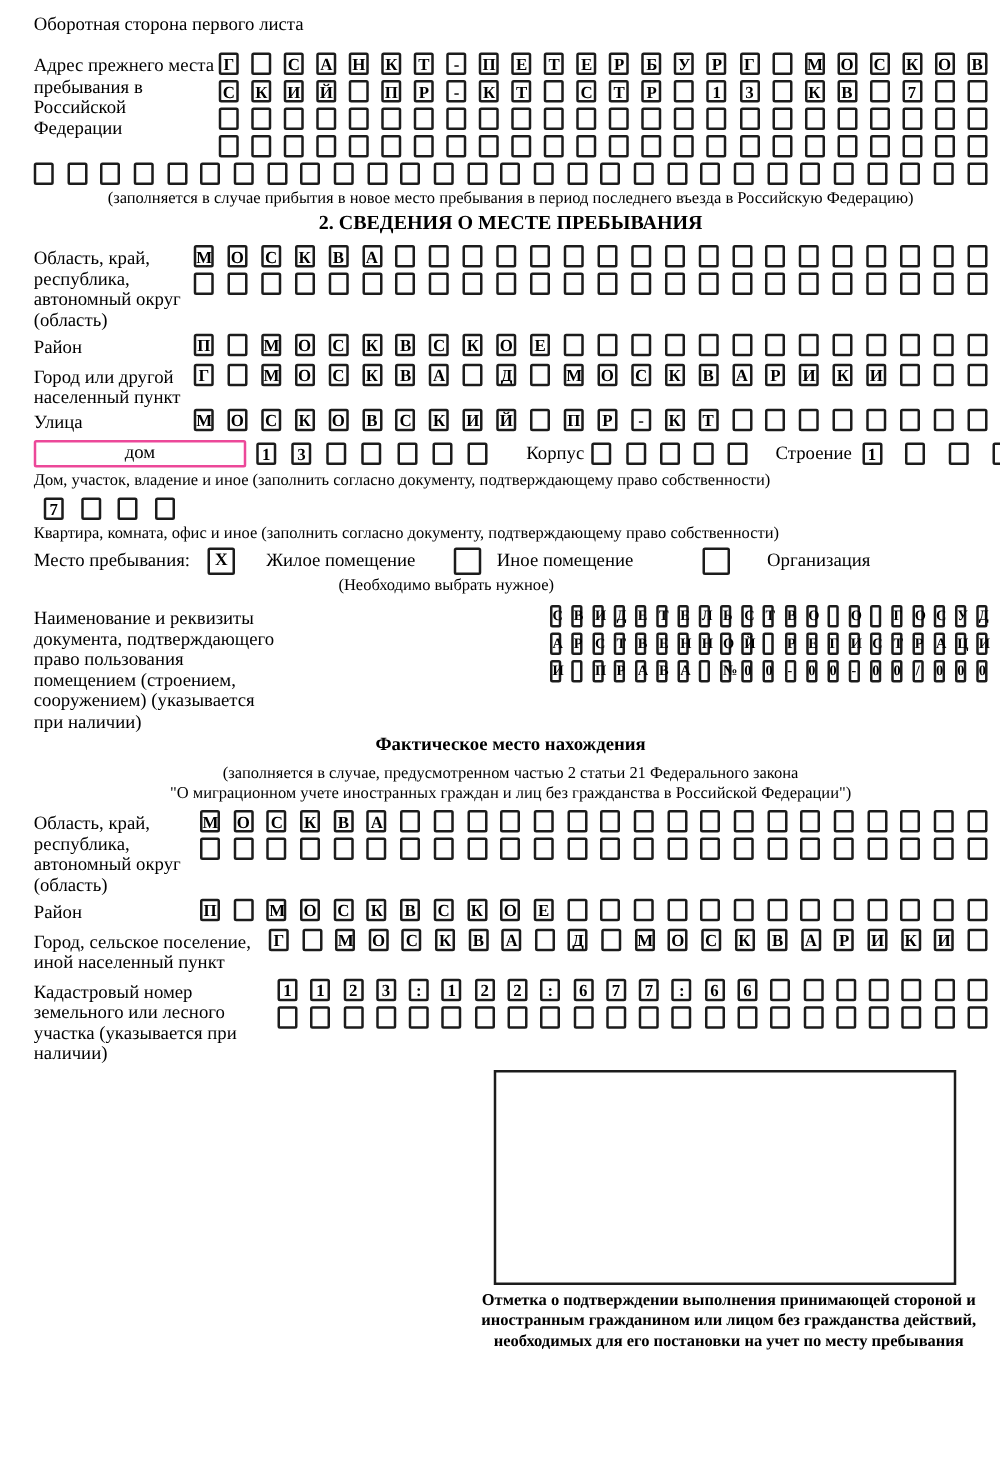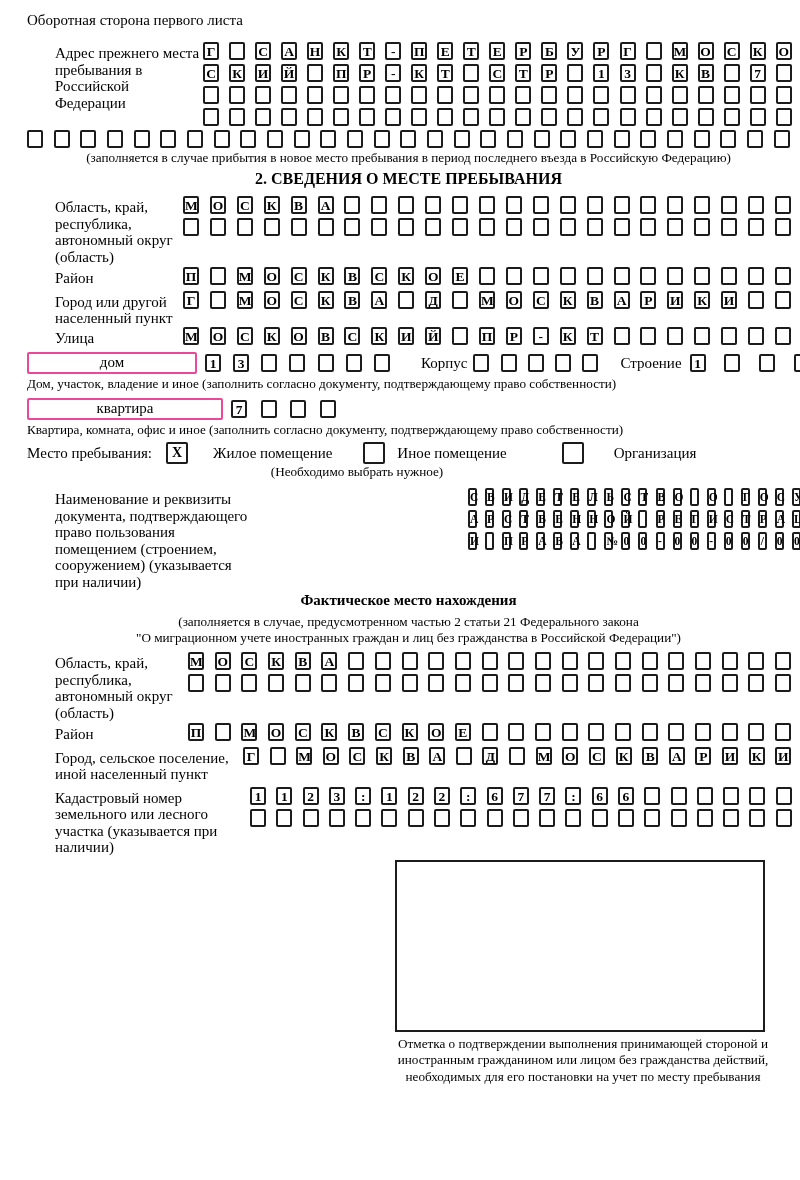--- a/index.html
+++ b/index.html
@@ -4,21 +4,21 @@
 <style>
   * { box-sizing: border-box; }
   html,body { margin:0; padding:0; background:#fff; }
   .page {
     position:relative; width:800px; height:1180px; overflow:hidden;
     background:#fff; color:#000;
     font-family:"Liberation Serif","DejaVu Serif",serif;
     font-size:15px; padding:12px 10px 0 27px;
   }
   .top-note { text-align:left; padding-right:45px; font-size:15px; height:18px; }
-  .lrow { display:flex; align-items:flex-start;margin-left:28px; }
+  .lrow { display:flex; align-items:flex-start; }
   .lbl { flex:none; line-height:16.5px; padding-top:3px; }
   .lw148{width:148px} .lw128{width:128px} .lw133{width:133px}
   .lw188{width:188px} .lw195{width:195px} .lw200{width:200px}
   .cells { display:flex; justify-content:space-between; flex:none; }
   .cellcol > .cells { margin-bottom:4px; }
   .cell {
     flex:none; width:16px; height:18px; border:2px solid #1c1c1c; border-radius:2px;
     font-size:13.5px; line-height:15px; text-align:center; font-weight:bold; overflow:visible;
   }
   .cells.narrow .cell { width:9px; font-size:11.5px; }
@@ -35,21 +35,21 @@
   }
   .note { font-size:13.2px; line-height:16px; }
   .center { text-align:center; }
   .sec-title { text-align:center; font-weight:bold; font-size:16px; height:20px; }
   .sub-title { text-align:center; font-weight:bold; font-size:15px; height:18px; }
   .houserow, .aptrow, .stayrow { display:flex; align-items:center; }
   .inline-lbl { flex:none; }
   .stamp-box { margin-left:368px; width:370px; height:172px; border:2px solid #1c1c1c; }
   .stamp-caption {
     margin-left:350px; width:412px; text-align:center;
-    font-size:13.2px; line-height:16.5px; font-weight:normal; margin-top:4px;
+    font-size:13.2px; line-height:16.5px; font-weight:bold; margin-top:4px;
   }
   .mb2{margin-bottom:2px} .mb4{margin-bottom:4px} .mb6{margin-bottom:6px}
   .mb8{margin-bottom:8px} .mb12{margin-bottom:12px}
   .ml6{margin-left:6px} .ml8{margin-left:8px} .ml10{margin-left:25px}
   .ml12{margin-left:12px} .ml14{margin-left:14px} .ml22{margin-left:22px}
   .ml28{margin-left:31px} .ml30{margin-left:30px}
   .ml55{margin-left:55px} .ml213{margin-left:213px}
 </style>
 </head>
 <body>
@@ -373,21 +373,20 @@
     <div class="cells w120 ml8">
         <span class="cell">1</span>
         <span class="cell"></span>
         <span class="cell"></span>
         <span class="cell"></span>
       </div>
   </div>
   <div class="note mb6">Дом, участок, владение и иное (заполнить согласно документу, подтверждающему право собственности)</div>
 
   <div class="aptrow mb2">
-    <div class="wbox" style="width:196px">квартира</div>
     <div class="cells w105 ml8">
         <span class="cell">7</span>
         <span class="cell"></span>
         <span class="cell"></span>
         <span class="cell"></span>
       </div>
   </div>
   <div class="note mb4">Квартира, комната, офис и иное (заполнить согласно документу, подтверждающему право собственности)</div>
 
   <div class="stayrow">

